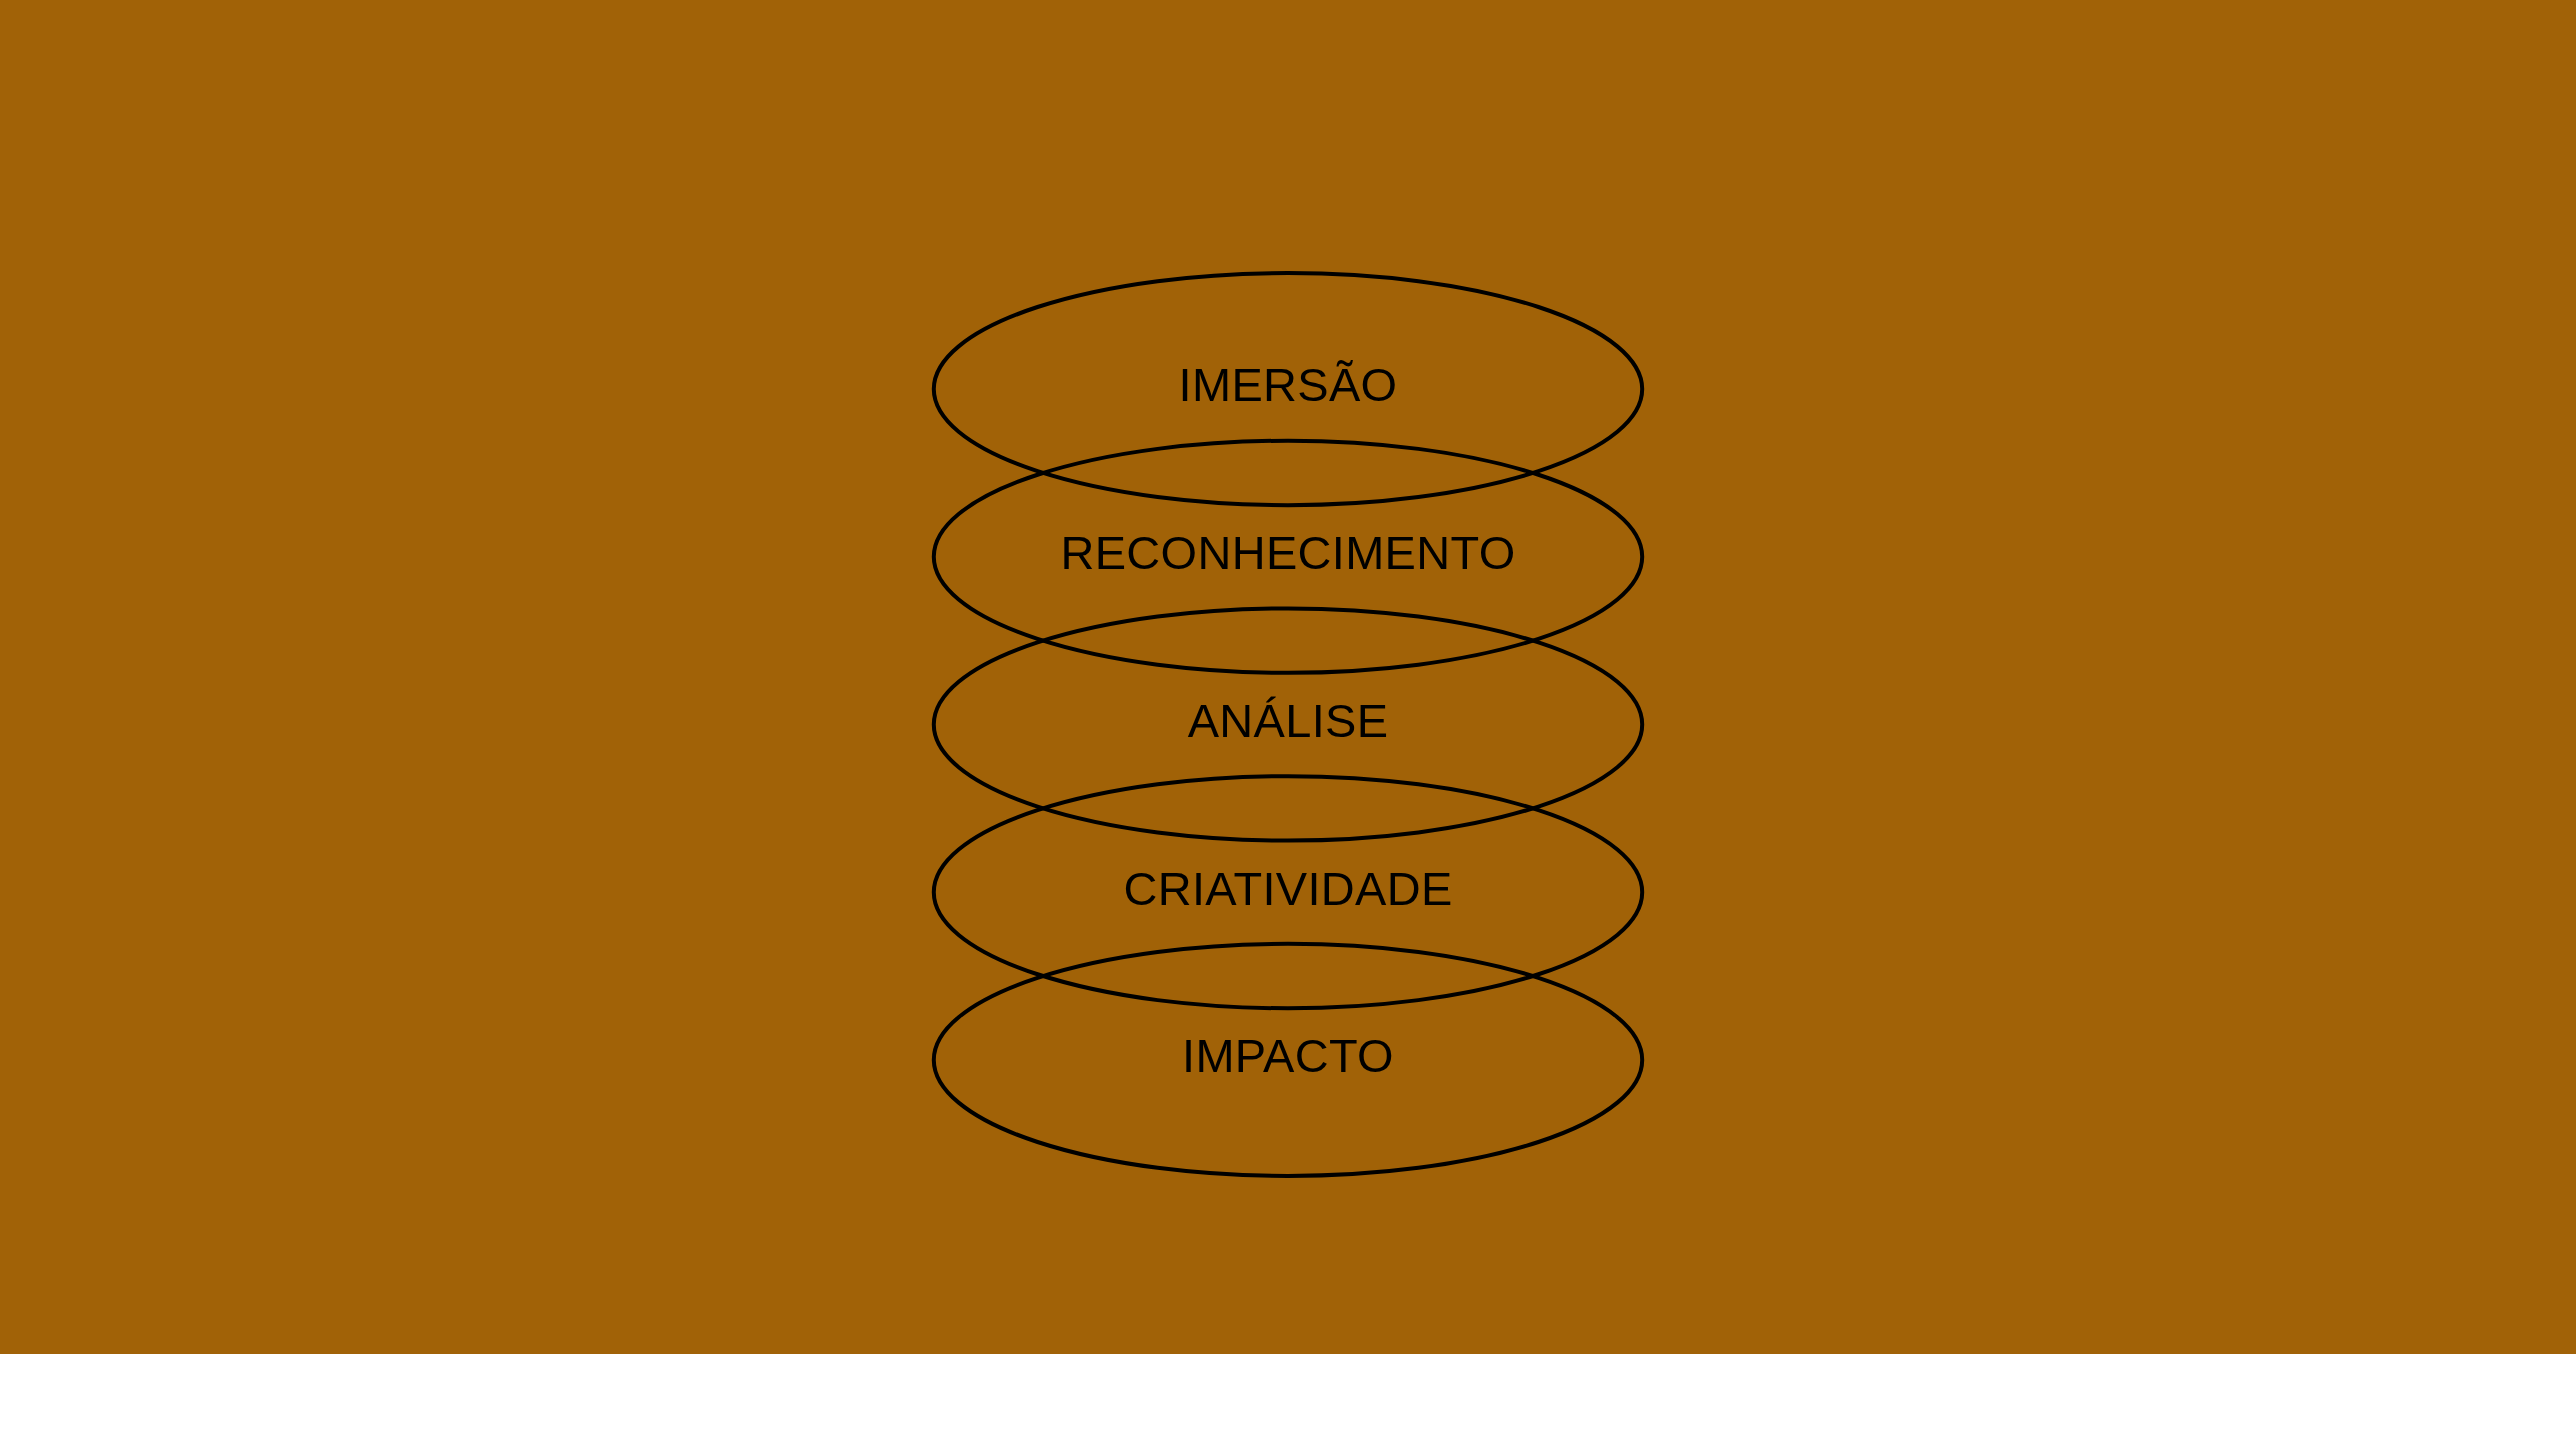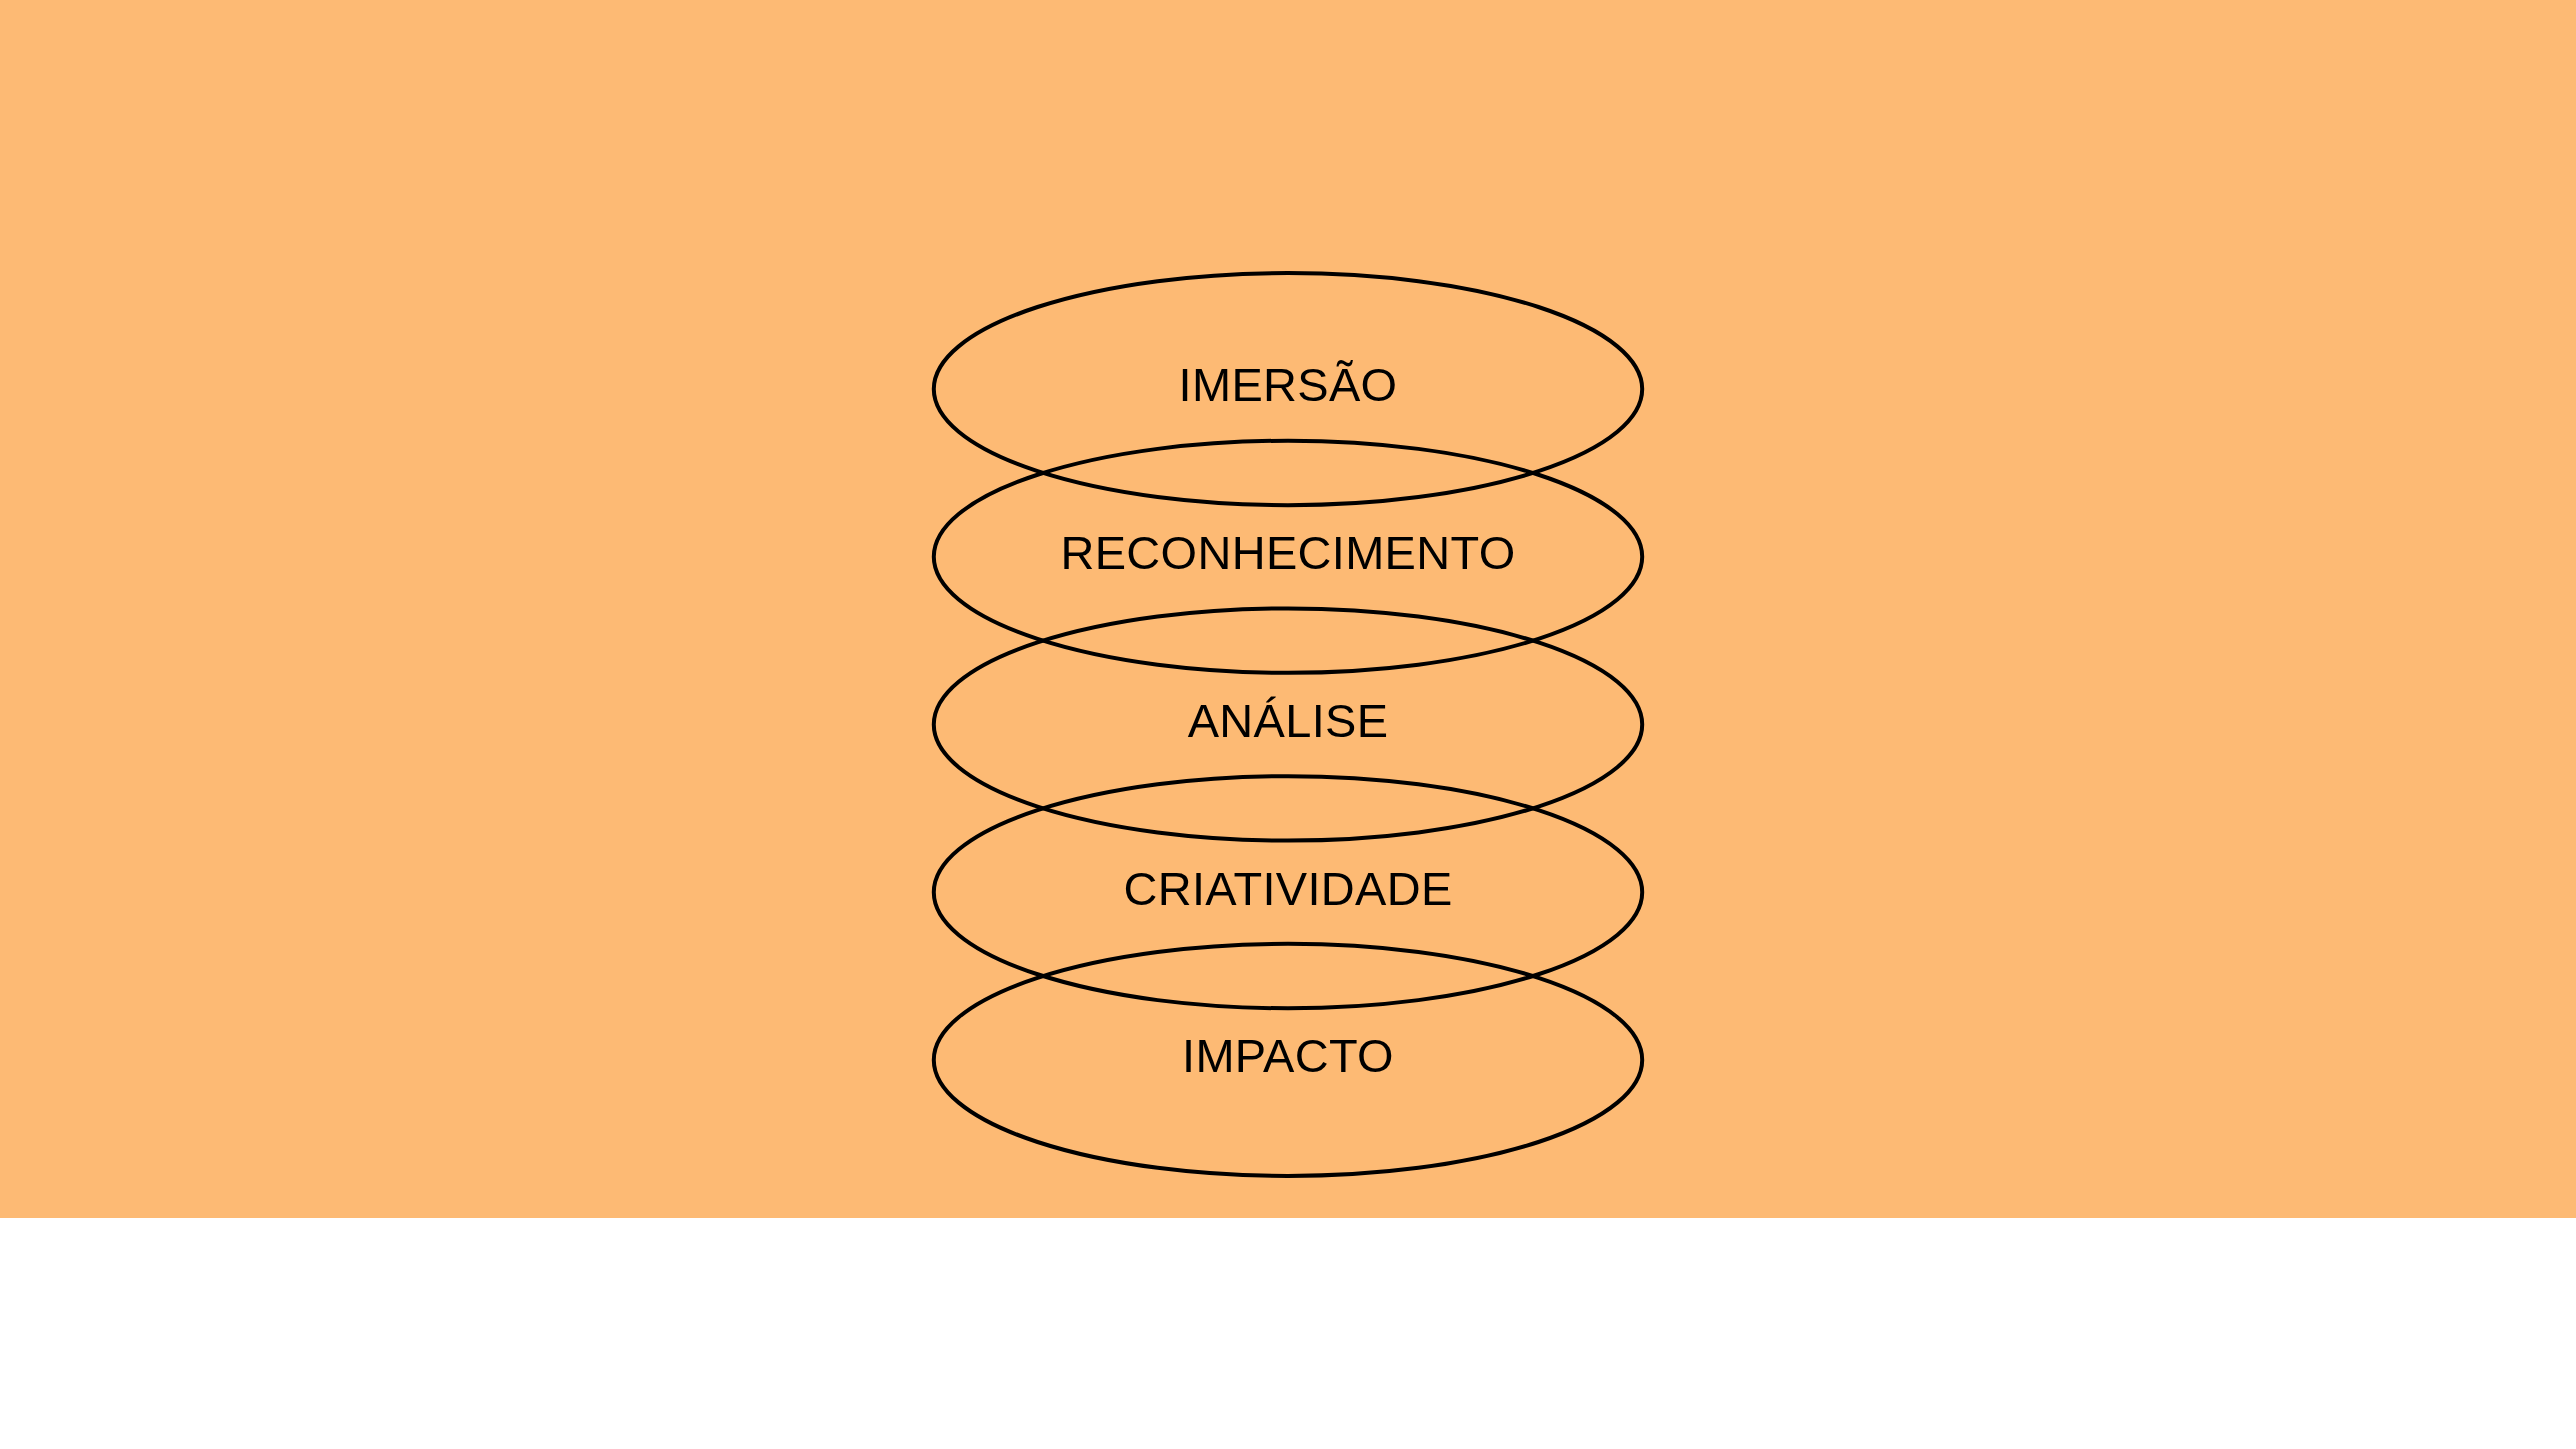--- a/index.html
+++ b/index.html
@@ -10,22 +10,22 @@
   }
   body {
     width: 2576px;
     height: 1449px;
     overflow: hidden;
     font-family: "Liberation Sans", sans-serif;
   }
   #canvas {
     position: relative;
     width: 2576px;
-    height: 1218px;
-    background: #fdba74;
+    height: 1354px;
+    background: #a16207;
   }
   #stack-svg {
     position: absolute;
     left: 0;
     top: 0;
     width: 2576px;
     height: 1449px;
     display: block;
   }
   .ellipse-shape {

